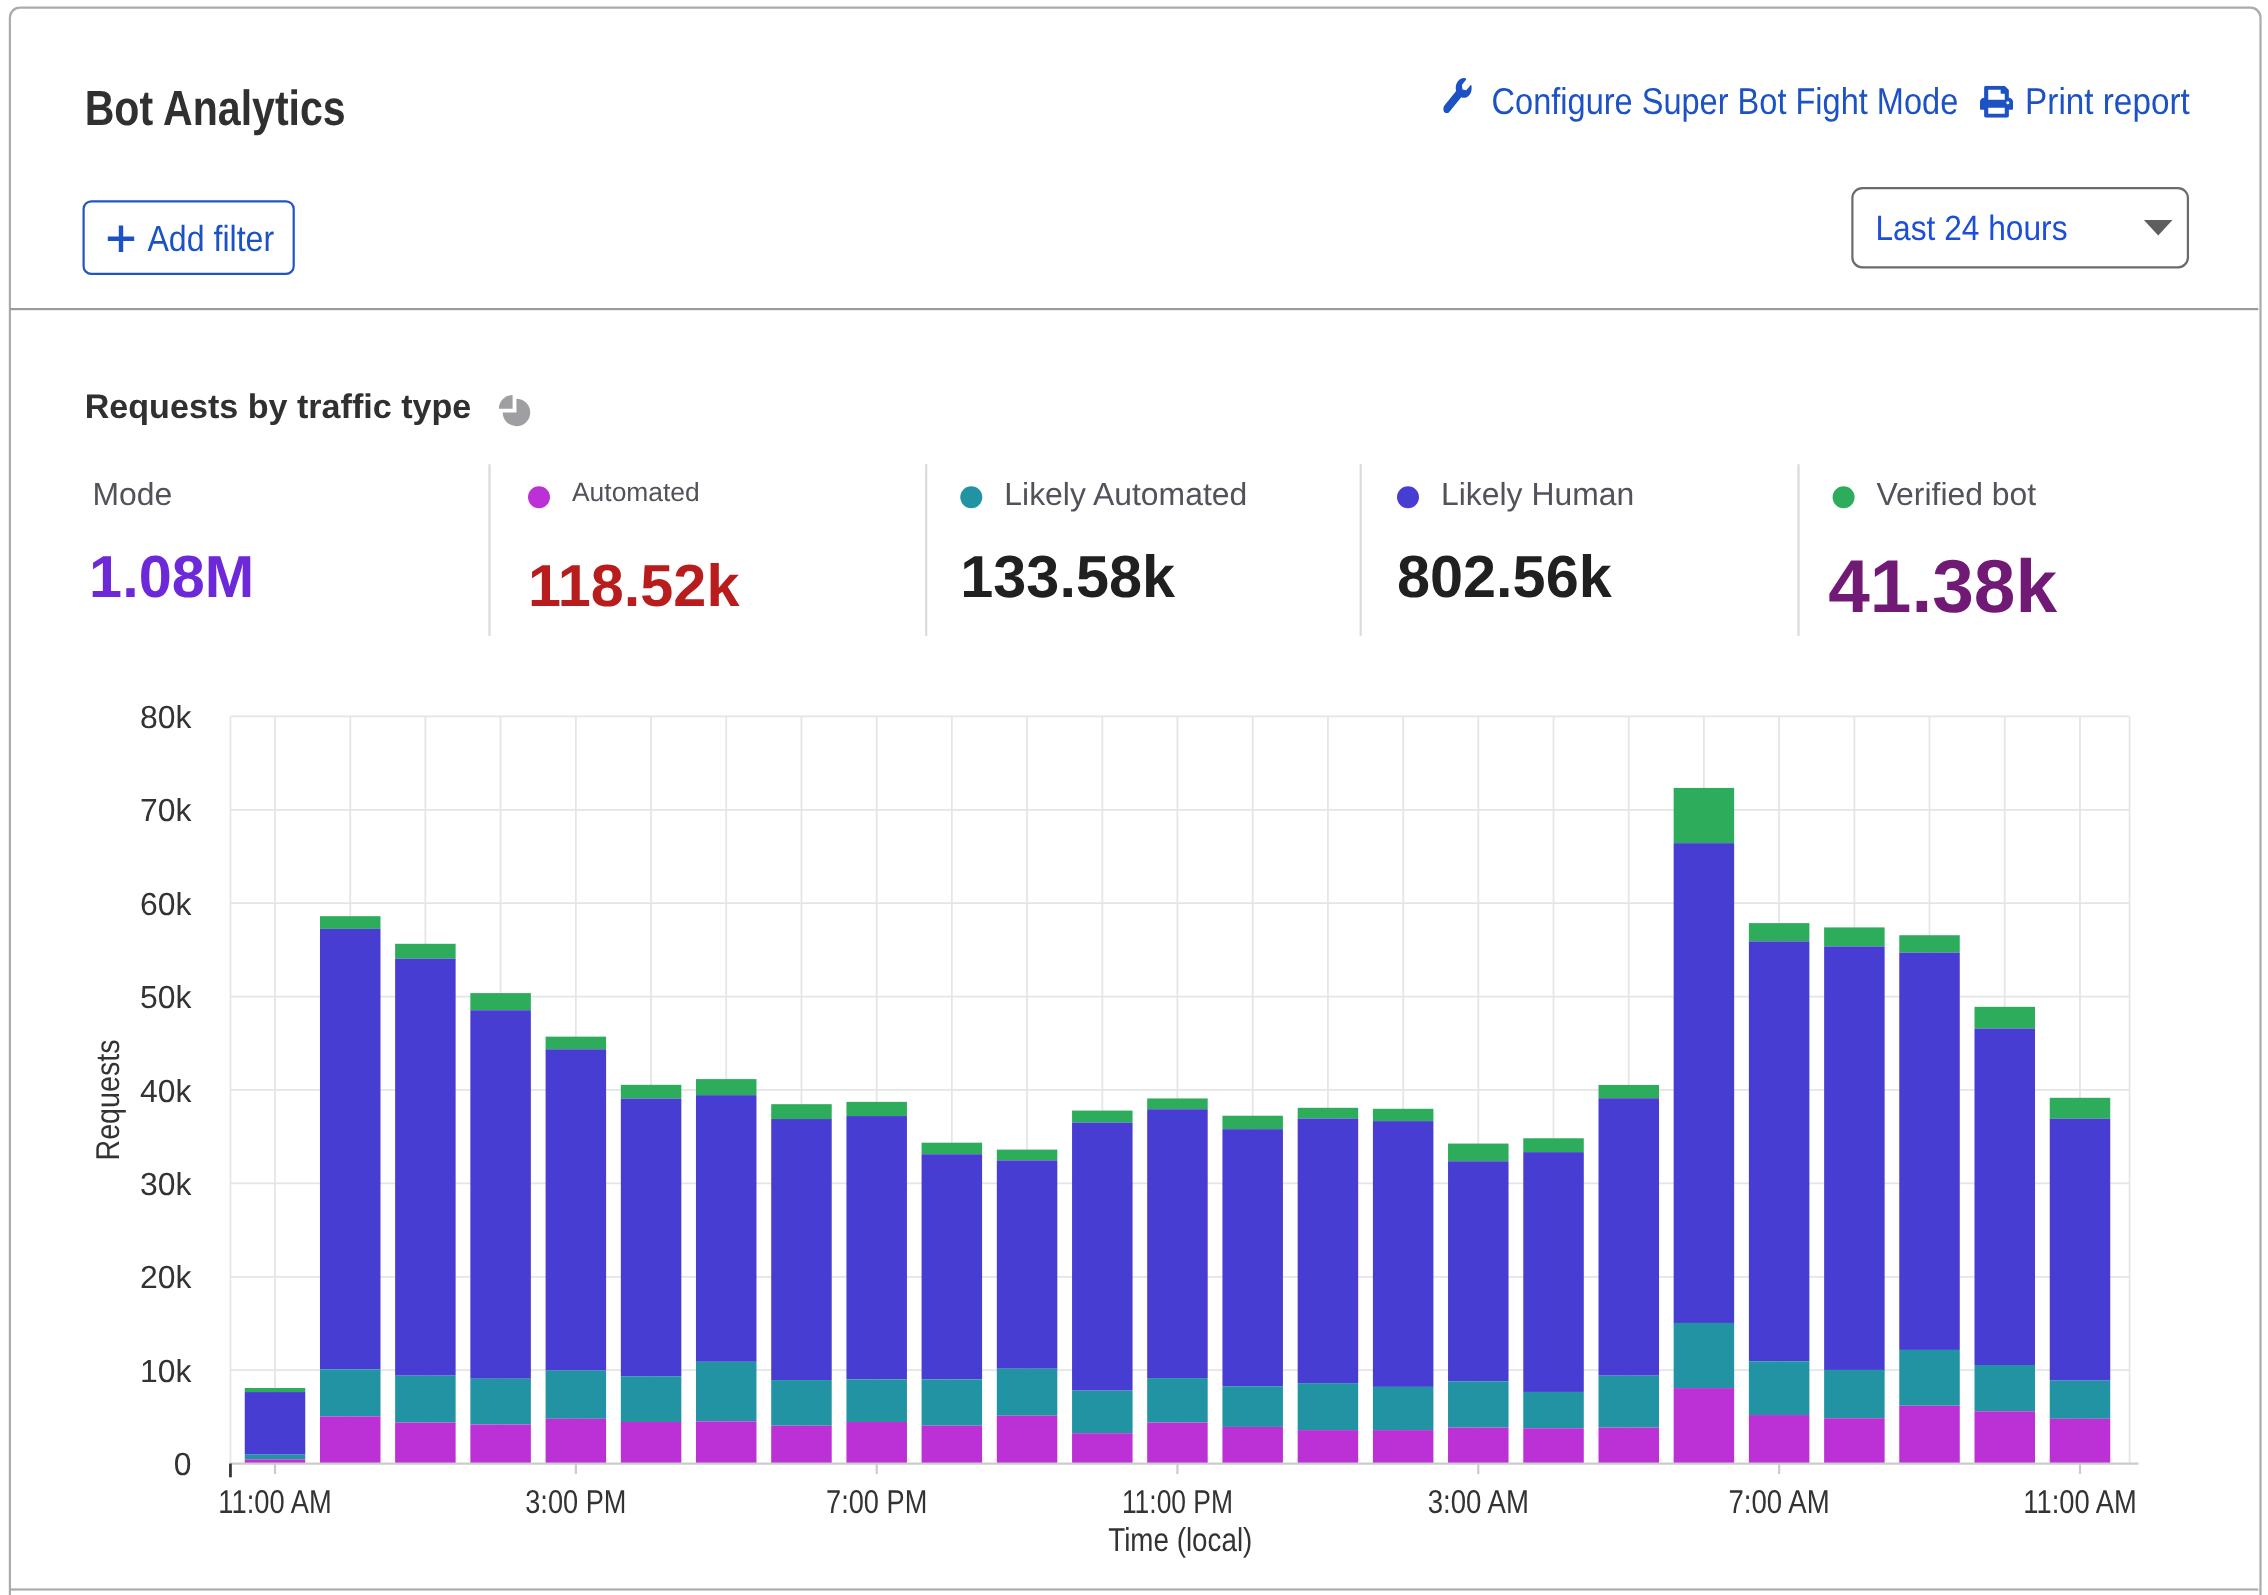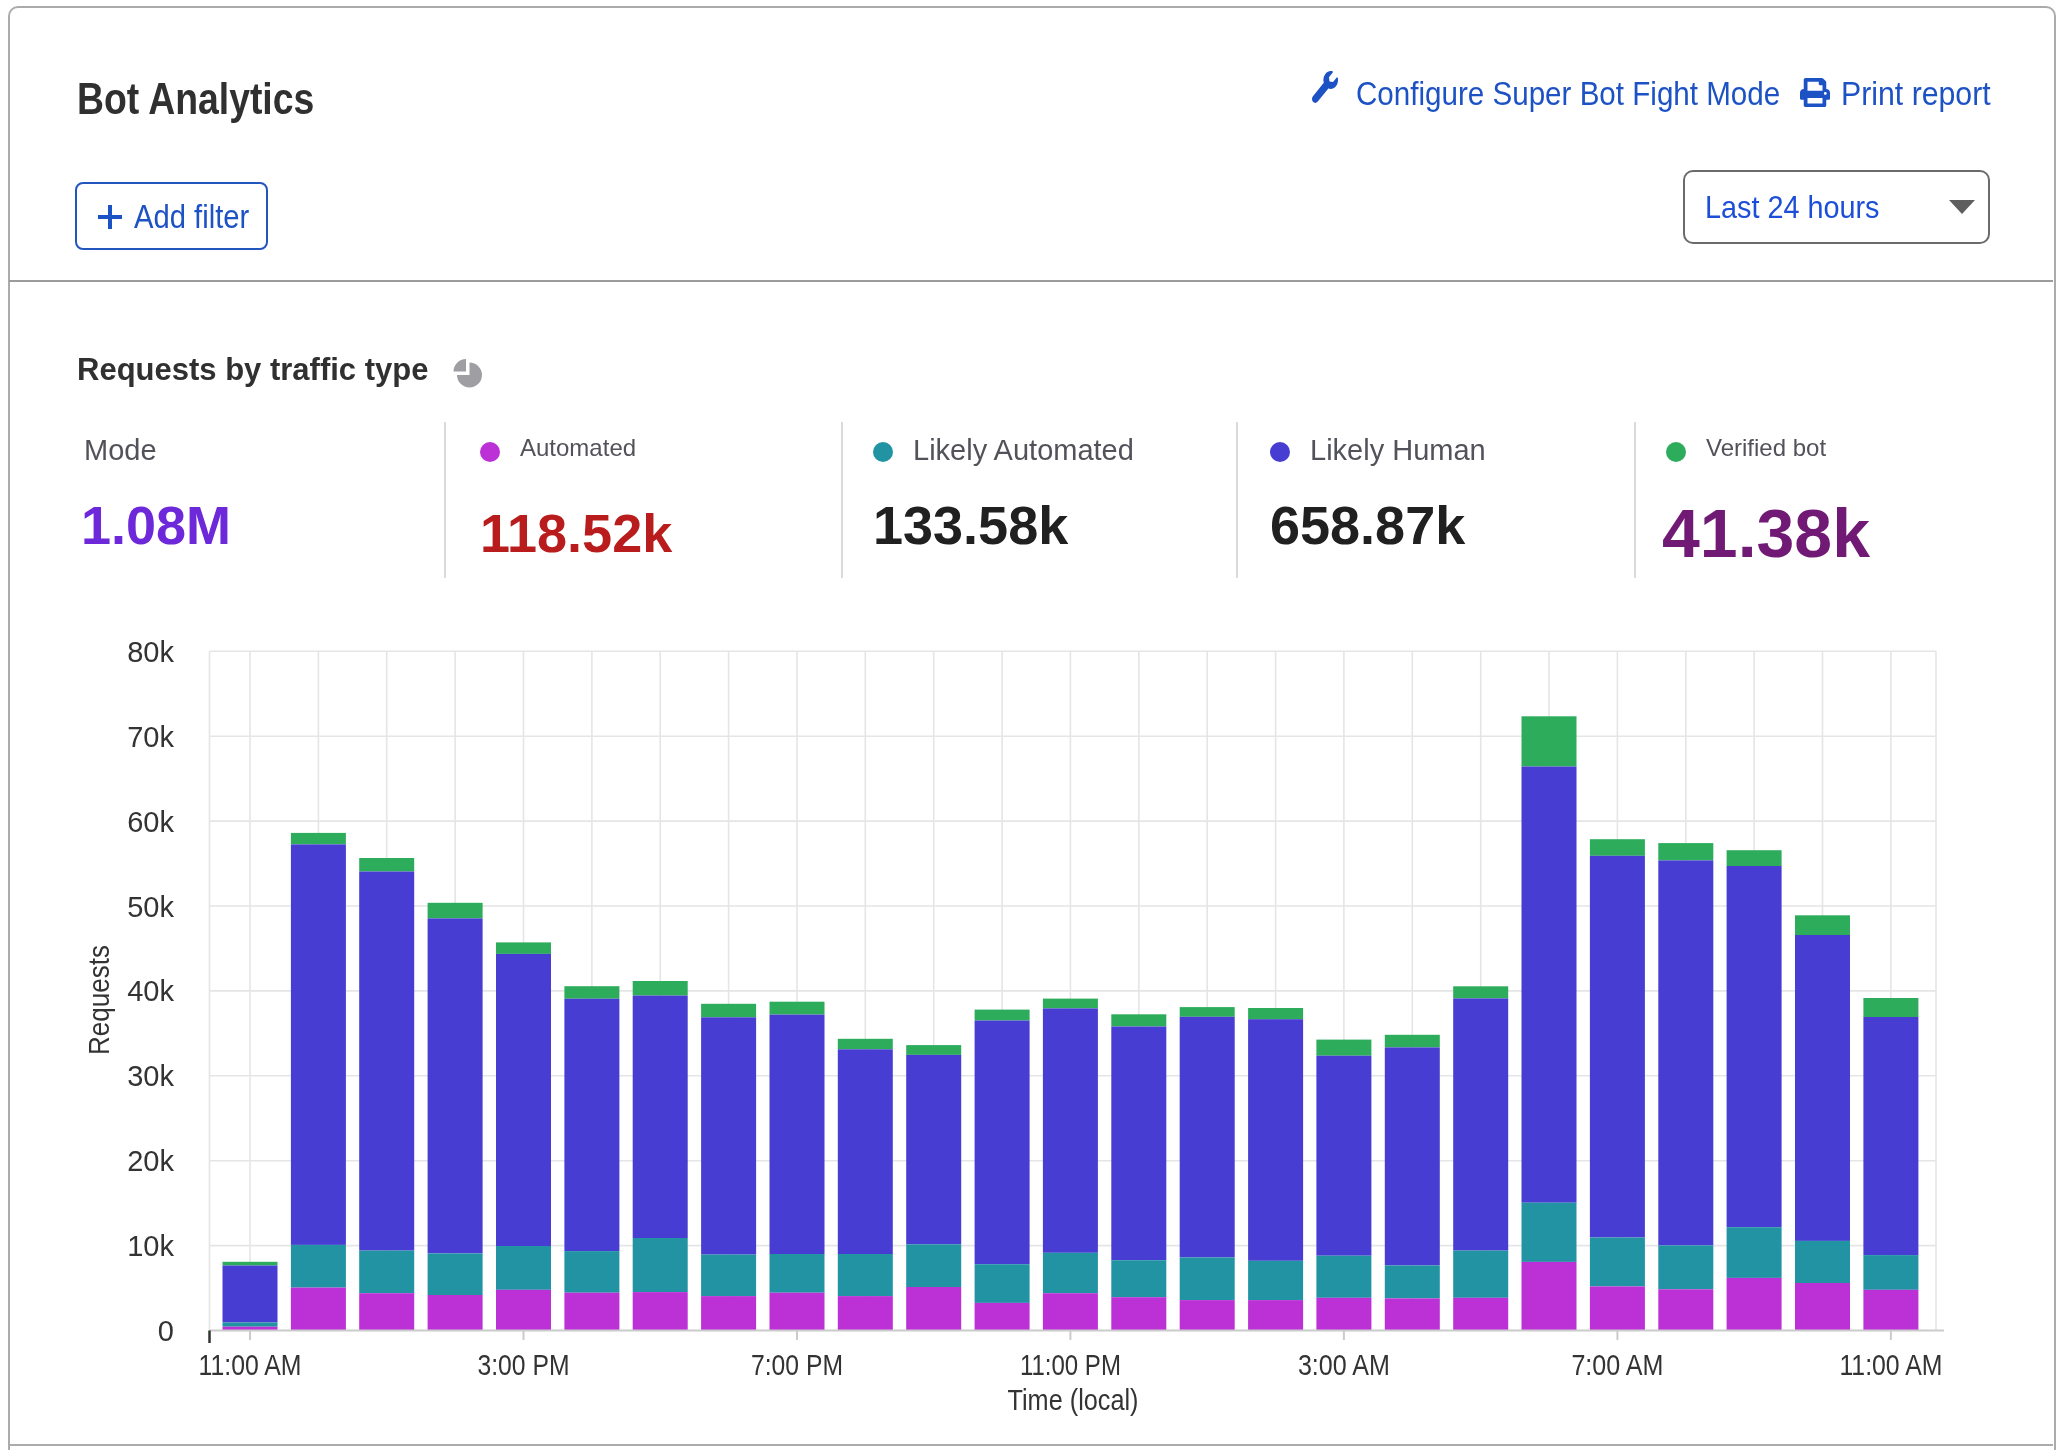--- a/index.html
+++ b/index.html
@@ -45,23 +45,23 @@
 <div style="position:absolute;left:84px;top:434px;font-size:29px;color:#52525A">Mode</div>
 <div style="position:absolute;left:81px;top:494px;font-size:54px;font-weight:bold;color:#6d28d9">1.08M</div>
 <div style="position:absolute;left:480px;top:442px;width:20px;height:20px;border-radius:50%;background:#BB31D6"></div>
 <div style="position:absolute;left:520px;top:434px;font-size:24px;color:#52525A">Automated</div>
 <div style="position:absolute;left:480px;top:502px;font-size:54px;font-weight:bold;color:#b91c1c">118.52k</div>
 <div style="position:absolute;left:873px;top:442px;width:20px;height:20px;border-radius:50%;background:#2193A3"></div>
 <div style="position:absolute;left:913px;top:434px;font-size:29px;color:#52525A">Likely Automated</div>
 <div style="position:absolute;left:873px;top:494px;font-size:54px;font-weight:bold;color:#202020">133.58k</div>
 <div style="position:absolute;left:1270px;top:442px;width:20px;height:20px;border-radius:50%;background:#483DD2"></div>
 <div style="position:absolute;left:1310px;top:434px;font-size:29px;color:#52525A">Likely Human</div>
-<div style="position:absolute;left:1270px;top:494px;font-size:54px;font-weight:bold;color:#202020">658.87k</div>
+<div style="position:absolute;left:1270px;top:494px;font-size:54px;font-weight:bold;color:#202020">802.56k</div>
 <div style="position:absolute;left:1666px;top:442px;width:20px;height:20px;border-radius:50%;background:#2DAD5C"></div>
-<div style="position:absolute;left:1706px;top:434px;font-size:24px;color:#52525A">Verified bot</div>
+<div style="position:absolute;left:1706px;top:434px;font-size:29px;color:#52525A">Verified bot</div>
 <div style="position:absolute;left:1662px;top:494px;font-size:68px;font-weight:bold;color:#701a75">41.38k</div>
 <div style="position:absolute;left:444px;top:422px;width:2px;height:156px;background:#DADADA"></div>
 <div style="position:absolute;left:841px;top:422px;width:2px;height:156px;background:#DADADA"></div>
 <div style="position:absolute;left:1236px;top:422px;width:2px;height:156px;background:#DADADA"></div>
 <div style="position:absolute;left:1634px;top:422px;width:2px;height:156px;background:#DADADA"></div>
 
 <svg width="2062" height="1450" viewBox="0 0 2062 1450" style="position:absolute;left:0;top:0;font-family:'Liberation Sans',sans-serif">
 <line x1="209.5" y1="651.3" x2="1936.0" y2="651.3" stroke="#E5E5E5" stroke-width="1.6"></line>
 <line x1="209.5" y1="736.2" x2="1936.0" y2="736.2" stroke="#E5E5E5" stroke-width="1.6"></line>
 <line x1="209.5" y1="821.1" x2="1936.0" y2="821.1" stroke="#E5E5E5" stroke-width="1.6"></line>

